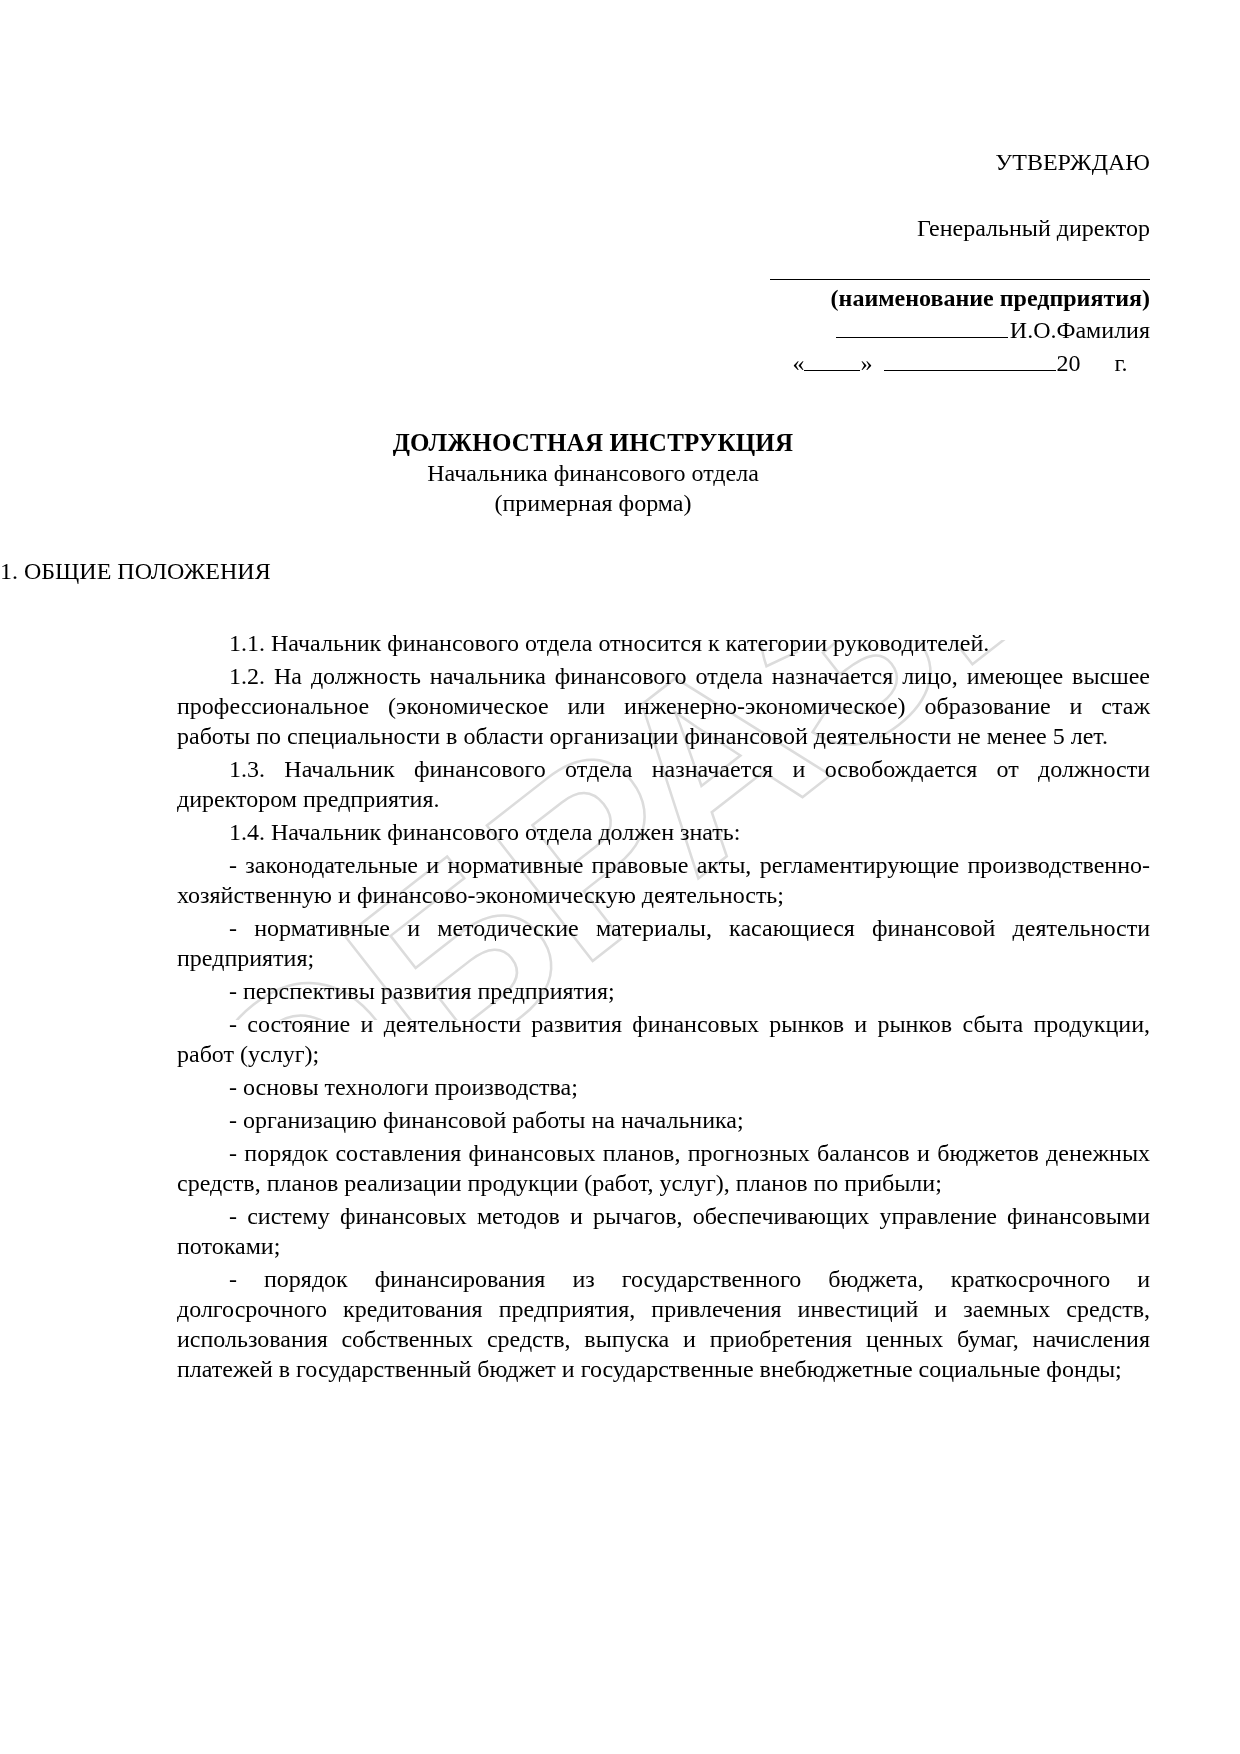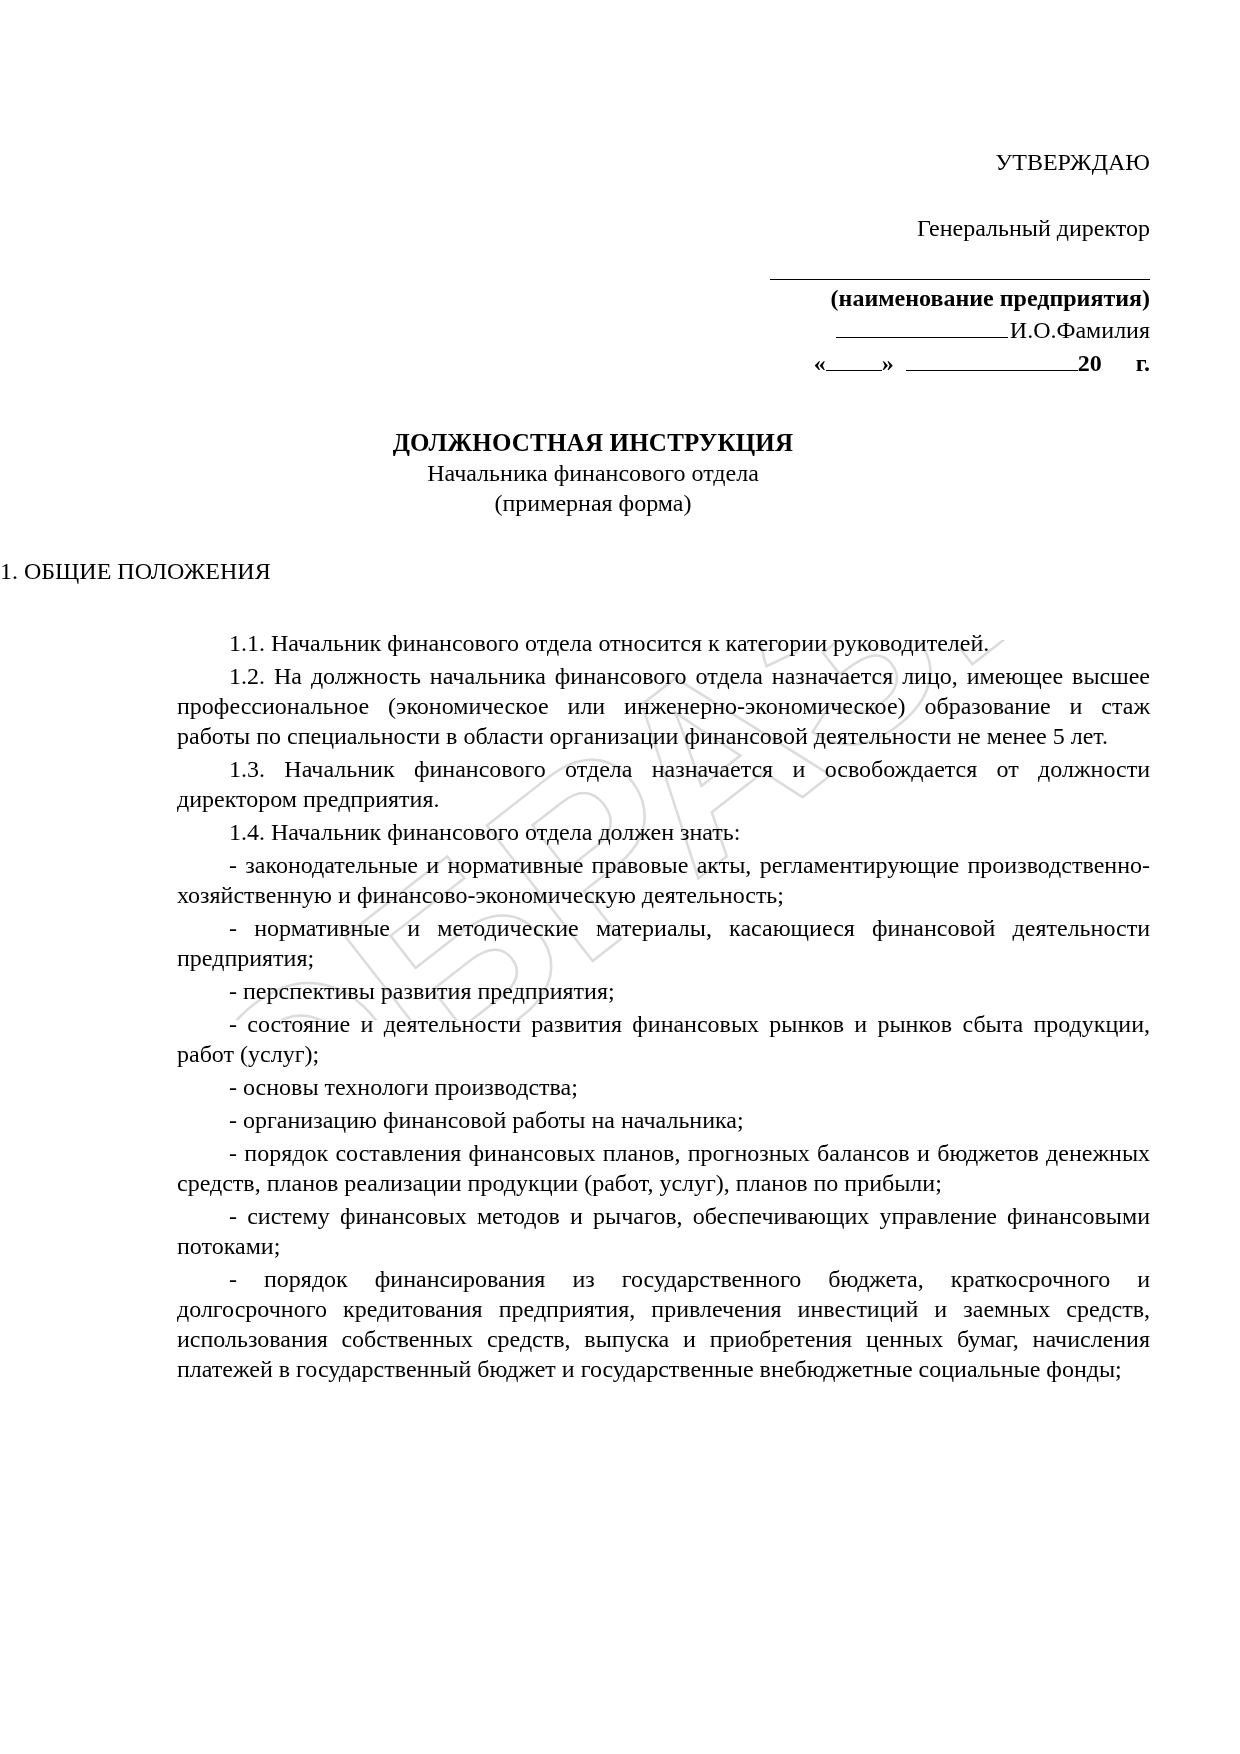--- a/index.html
+++ b/index.html
@@ -7,21 +7,21 @@
   .page { position: absolute; left: 0; top: 0; width: 1240px; height: 1754px; background: #fff; }
   .watermark { position: absolute; left: 150px; top: 640px; width: 1000px; height: 380px; pointer-events: none; }
   .approval { position: absolute; right: 90px; top: 145px; width: 420px; text-align: right; font-size: 24px; }
   .approval .line { white-space: nowrap; }
   .appr-title { height: 34px; line-height: 34px; }
   .appr-position { margin-top: 32px; height: 34px; line-height: 34px; }
   .appr-rule { margin-top: 22px; margin-left: 40px; border-bottom: 1.5px solid #000; height: 12px; }
   .appr-org { height: 32px; line-height: 32px; margin-top: 2px; font-weight: bold; }
   .appr-name { height: 32px; line-height: 32px; }
   .appr-name .blank { display: inline-block; width: 172px; border-bottom: 1.5px solid #000; height: 20px; vertical-align: baseline; margin-right: 2px; }
-  .appr-date { height: 34px; line-height: 34px; text-align: right; padding-left: 40px; font-weight: bold; }
+  .appr-date { height: 34px; line-height: 34px; text-align: center; padding-left: 40px; }
   .appr-date .blank-day { display: inline-block; width: 56px; border-bottom: 1.5px solid #000; height: 18px; }
   .appr-date .blank-month { display: inline-block; width: 172px; border-bottom: 1.5px solid #000; height: 18px; margin-left: 6px; }
   .titleblock { position: absolute; left: 0; top: 428px; width: 1186px; text-align: center; font-size: 24px; font-family: Liberation Serif, serif; }
   .doc-title { font-weight: bold; font-size: 25px; line-height: 30px; letter-spacing: 0.2px; }
   .doc-subtitle, .doc-form { line-height: 30px; }
   .section-heading { position: absolute; left: 0; top: 554px; width: 1186px; text-align: left; font-size: 24px; line-height: 34px; }
   .body { position: absolute; left: 177px; top: 628px; width: 973px; font-size: 24px; line-height: 30px; }
   .para { text-align: justify; text-indent: 52px; margin: 0; }
   .para.sp { margin-top: 3px; }
   .para.dash { text-indent: 52px; }

